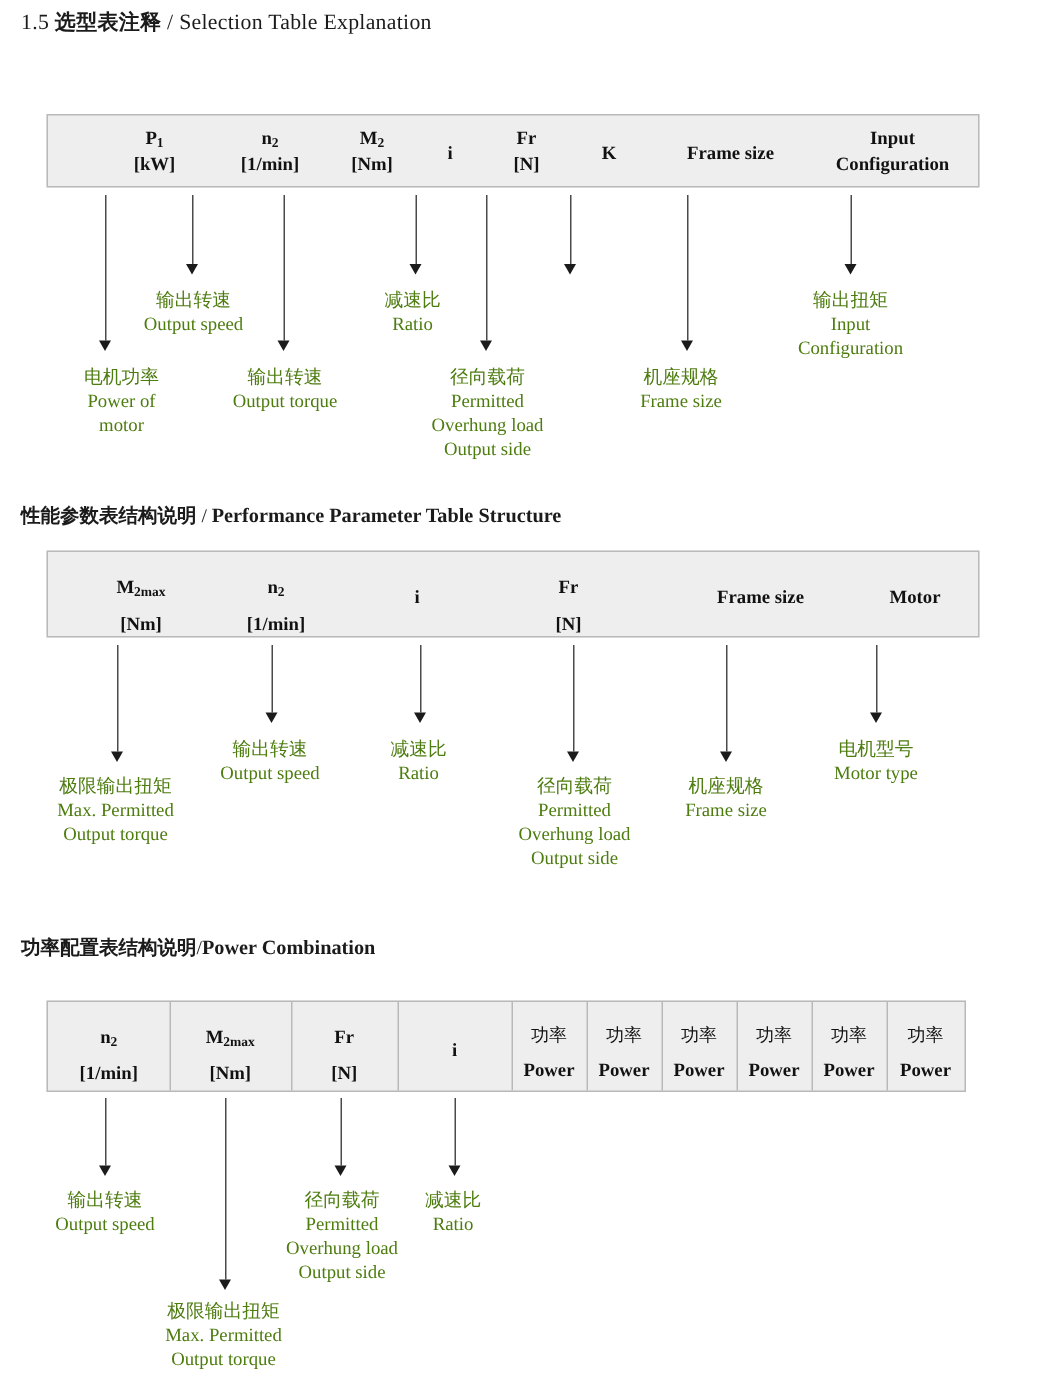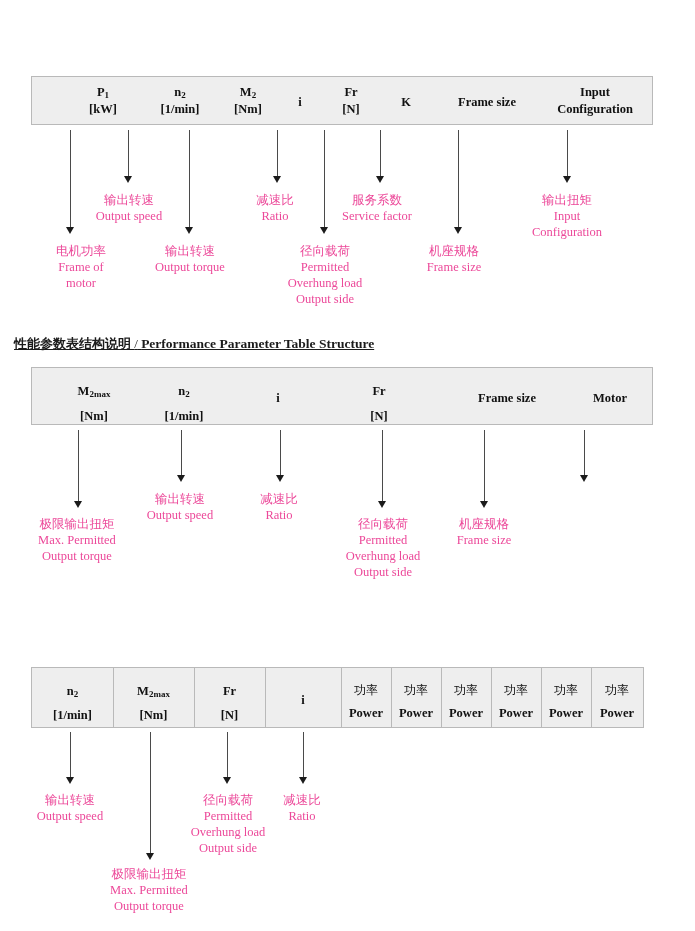--- a/index.html
+++ b/index.html
@@ -113,34 +113,40 @@
   .callout {
     position: absolute;
     text-align: center;
     white-space: nowrap;
     line-height: 1.28;
   }
   .callout .cn {
     display: block;
     font-family: "DejaVu Sans", sans-serif;
     font-size: 12.5px;
-    color: #ec4899;
+    color: #4d7c0f;
   }
   .callout .en {
     display: block;
     font-family: "Liberation Serif", "DejaVu Serif", serif;
     font-size: 12.5px;
-    color: #ec4899;
+    color: #4d7c0f;
   }
 </style>
 </head>
 <body>
 
 <div class="page">
 
+  <div class="doc-title">
+    <span class="num">1.5</span>
+    <span class="cn">选型表注释</span>
+    <span class="num">/</span>
+    <span class="num">Selection Table Explanation</span>
+  </div>
 
 
   <div class="tbl" style="left:31px; top:76px; width:622px; height:49px;">
     <div class="tbl-cell" style="left:40px; top:7px; width:62px;">
       <span>P</span><span class="sub">1</span><br>
       <span>[kW]</span>
     </div>
     <div class="tbl-cell" style="left:112px; top:7px; width:72px;">
       <span>n</span><span class="sub">2</span><br>
       <span>[1/min]</span>
@@ -196,56 +202,52 @@
     <div class="stem" style="height:97px;"></div>
       <div class="head" style="top:97px;"></div>
   </div>
   <div class="arrow" style="left:563px; top:130px; height:53px;">
     <div class="stem" style="height:46px;"></div>
       <div class="head" style="top:46px;"></div>
   </div>
 
   <div class="callout" style="left:31px; top:243px; width:100px;">
     <span class="cn">电机功率</span>
-    <span class="en">Frame of</span>
+    <span class="en">Power of</span>
     <span class="en">motor</span>
   </div>
   <div class="callout" style="left:79px; top:192px; width:100px;">
     <span class="cn">输出转速</span>
     <span class="en">Output speed</span>
   </div>
   <div class="callout" style="left:140px; top:243px; width:100px;">
     <span class="cn">输出转速</span>
     <span class="en">Output torque</span>
   </div>
   <div class="callout" style="left:232px; top:192px; width:86px;">
     <span class="cn">减速比</span>
     <span class="en">Ratio</span>
   </div>
   <div class="callout" style="left:270px; top:243px; width:110px;">
     <span class="cn">径向载荷</span>
     <span class="en">Permitted</span>
     <span class="en">Overhung load</span>
     <span class="en">Output side</span>
   </div>
-  <div class="callout" style="left:322px; top:192px; width:110px;">
-    <span class="cn">服务系数</span>
-    <span class="en">Service factor</span>
-  </div>
   <div class="callout" style="left:404px; top:243px; width:100px;">
     <span class="cn">机座规格</span>
     <span class="en">Frame size</span>
   </div>
   <div class="callout" style="left:516px; top:192px; width:102px;">
     <span class="cn">输出扭矩</span>
     <span class="en">Input</span>
     <span class="en">Configuration</span>
   </div>
 
-  <div class="sec-heading" style="top:335px;text-decoration:underline;">
+  <div class="sec-heading" style="top:335px;">
     <span class="cn">性能参数表结构说明</span>
     <span class="sep">/</span>
     <span class="en">Performance Parameter Table Structure</span>
   </div>
 
   <div class="tbl" style="left:31px; top:367px; width:622px; height:58px;">
     <div class="tbl-cell" style="left:22px; top:11px; width:80px; line-height:2.0;">
       <span>M</span><span class="sub">2max</span><br>
       <span>[Nm]</span>
     </div>
@@ -309,21 +311,28 @@
   <div class="callout" style="left:328px; top:516px; width:110px;">
     <span class="cn">径向载荷</span>
     <span class="en">Permitted</span>
     <span class="en">Overhung load</span>
     <span class="en">Output side</span>
   </div>
   <div class="callout" style="left:434px; top:516px; width:100px;">
     <span class="cn">机座规格</span>
     <span class="en">Frame size</span>
   </div>
-
+  <div class="callout" style="left:534px; top:491px; width:100px;">
+    <span class="cn">电机型号</span>
+    <span class="en">Motor type</span>
+  </div>
+
+  <div class="sec-heading" style="top:623px;">
+    <span class="cn">功率配置表结构说明</span><span class="sep">/</span><span class="en">Power Combination</span>
+  </div>
 
   <div class="tbl" style="left:31px; top:667px; width:613px; height:61px;">
     <div class="divider" style="left:81px;"></div>
     <div class="divider" style="left:162px;"></div>
     <div class="divider" style="left:233px;"></div>
     <div class="divider" style="left:309px;"></div>
     <div class="divider" style="left:359px;"></div>
     <div class="divider" style="left:409px;"></div>
     <div class="divider" style="left:459px;"></div>
     <div class="divider" style="left:509px;"></div>

